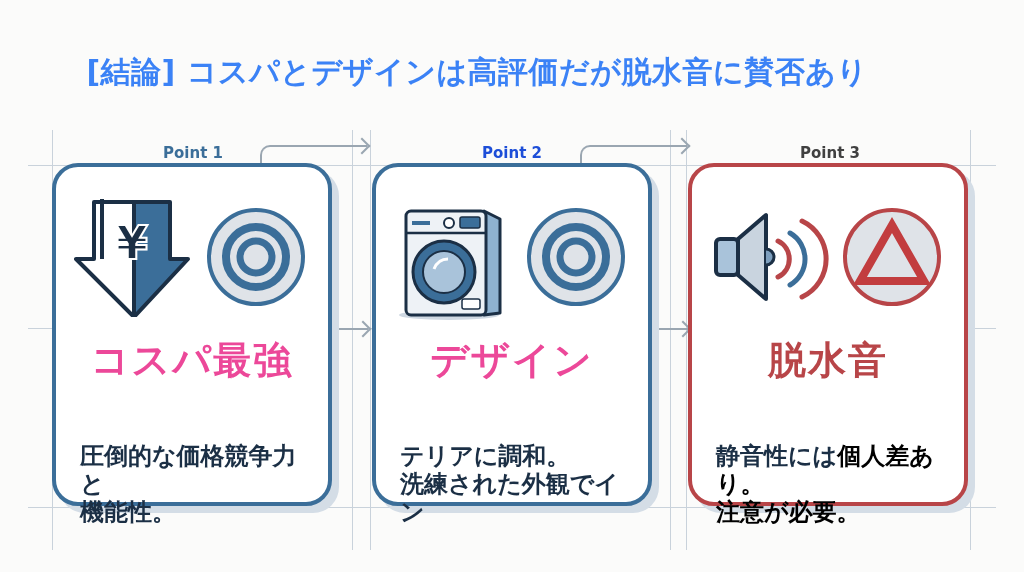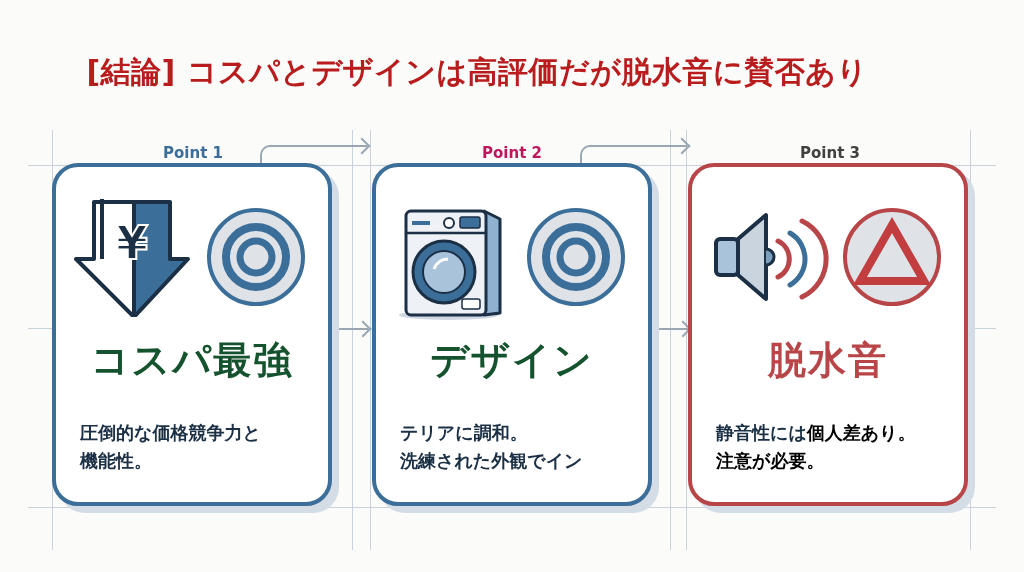--- a/index.html
+++ b/index.html
@@ -5,21 +5,21 @@
   html, body { margin: 0; padding: 0; }
   body {
     width: 1024px; height: 572px; overflow: hidden;
     background: #fbfbfa;
     font-family: "DejaVu Sans", "Liberation Sans", sans-serif;
     position: relative;
   }
   .title {
     position: absolute; left: 0; top: 52px; width: 954px;
     text-align: center; font-size: 30px; font-weight: bold;
-    color: #b91c1c; letter-spacing: 0.5px;
+    color: #3b82f6; letter-spacing: 0.5px;
   }
   .grid-h, .grid-v { position: absolute; background: #c9d2db; }
   .grid-h { height: 1px; left: 28px; width: 968px; }
   .grid-v { width: 1px; top: 130px; height: 420px; }
 
   .point-label {
     position: absolute; top: 135px; width: 120px; text-align: center;
     font-size: 15px; font-weight: bold; margin-top: 9px;
   }
   .card {
@@ -36,26 +36,26 @@
   .arrow-head {
     position: absolute; width: 10px; height: 10px;
     border-top: 2px solid #9aa6b1; border-right: 2px solid #9aa6b1;
     transform: rotate(45deg);
   }
   .arrow-line { position: absolute; height: 2px; background: #9aa6b1; }
   .icon-left { position: absolute; top: 30px; left: 18px; width: 120px; height: 120px; }
   .badge { position: absolute; top: 40px; left: 150px; width: 100px; height: 100px; }
   .card-heading {
     position: absolute; top: 168px; left: 0; width: 100%; text-align: center;
-    font-size: 38px; font-weight: bold; color: #14532d; letter-spacing: 2px;
+    font-size: 38px; font-weight: bold; color: #ec4899; letter-spacing: 2px;
   }
   .card.red .card-heading { color: #b84548; }
   .card-desc {
-    position: absolute; top: 252px; left: 24px; right: 18px;
-    font-size: 18px; font-weight: bold; color: #1b2f45; line-height: 28px;
+    position: absolute; top: 275px; left: 24px; right: 18px;
+    font-size: 24px; font-weight: bold; color: #1b2f45; line-height: 28px;
   }
   .accent { color: #000000; }
 </style>
 </head>
 <body>
 
 <div class="title">[結論] コスパとデザインは高評価だが脱水音に賛否あり</div>
 
 <div class="grid-h" style="top:165px;"></div>
 <div class="grid-h" style="top:328px;"></div>
@@ -71,21 +71,21 @@
 <div class="arrow-head" style="left:356px; top:140px;"></div>
 <div class="connector" style="left:580px; top:145px; width:105px; height:55px;"></div>
 <div class="arrow-head" style="left:676px; top:140px;"></div>
 
 <div class="arrow-line" style="left:336px; top:328px; width:32px;"></div>
 <div class="arrow-head" style="left:357px; top:323px;"></div>
 <div class="arrow-line" style="left:656px; top:328px; width:32px;"></div>
 <div class="arrow-head" style="left:677px; top:323px;"></div>
 
 <div class="point-label" style="left:133px; color:#3b6e99;">Point 1</div>
-<div class="point-label" style="left:452px; color:#be185d;">Point 2</div>
+<div class="point-label" style="left:452px; color:#1d4ed8;">Point 2</div>
 <div class="point-label" style="left:770px; color:#404040;">Point 3</div>
 
 <div class="card" style="left:52px;">
   <div class="icon-left">
     <svg width="120" height="120" viewBox="0 0 120 120">
       <polygon points="20,5 60,5 60,120 2,62 20,62" fill="#ffffff" stroke="#1b2f45" stroke-width="4" stroke-linejoin="round"></polygon>
       <polygon points="60,5 96,5 96,62 114,62 60,120" fill="#3b6e99" stroke="#1b2f45" stroke-width="4" stroke-linejoin="round"></polygon>
       <line x1="28" y1="2" x2="28" y2="62" stroke="#1b2f45" stroke-width="4"></line>
       <text x="58" y="62" font-size="46" font-weight="bold" fill="#1b2f45" stroke="#ffffff" stroke-width="2" text-anchor="middle" font-family="DejaVu Sans, sans-serif">¥</text>
     </svg>

